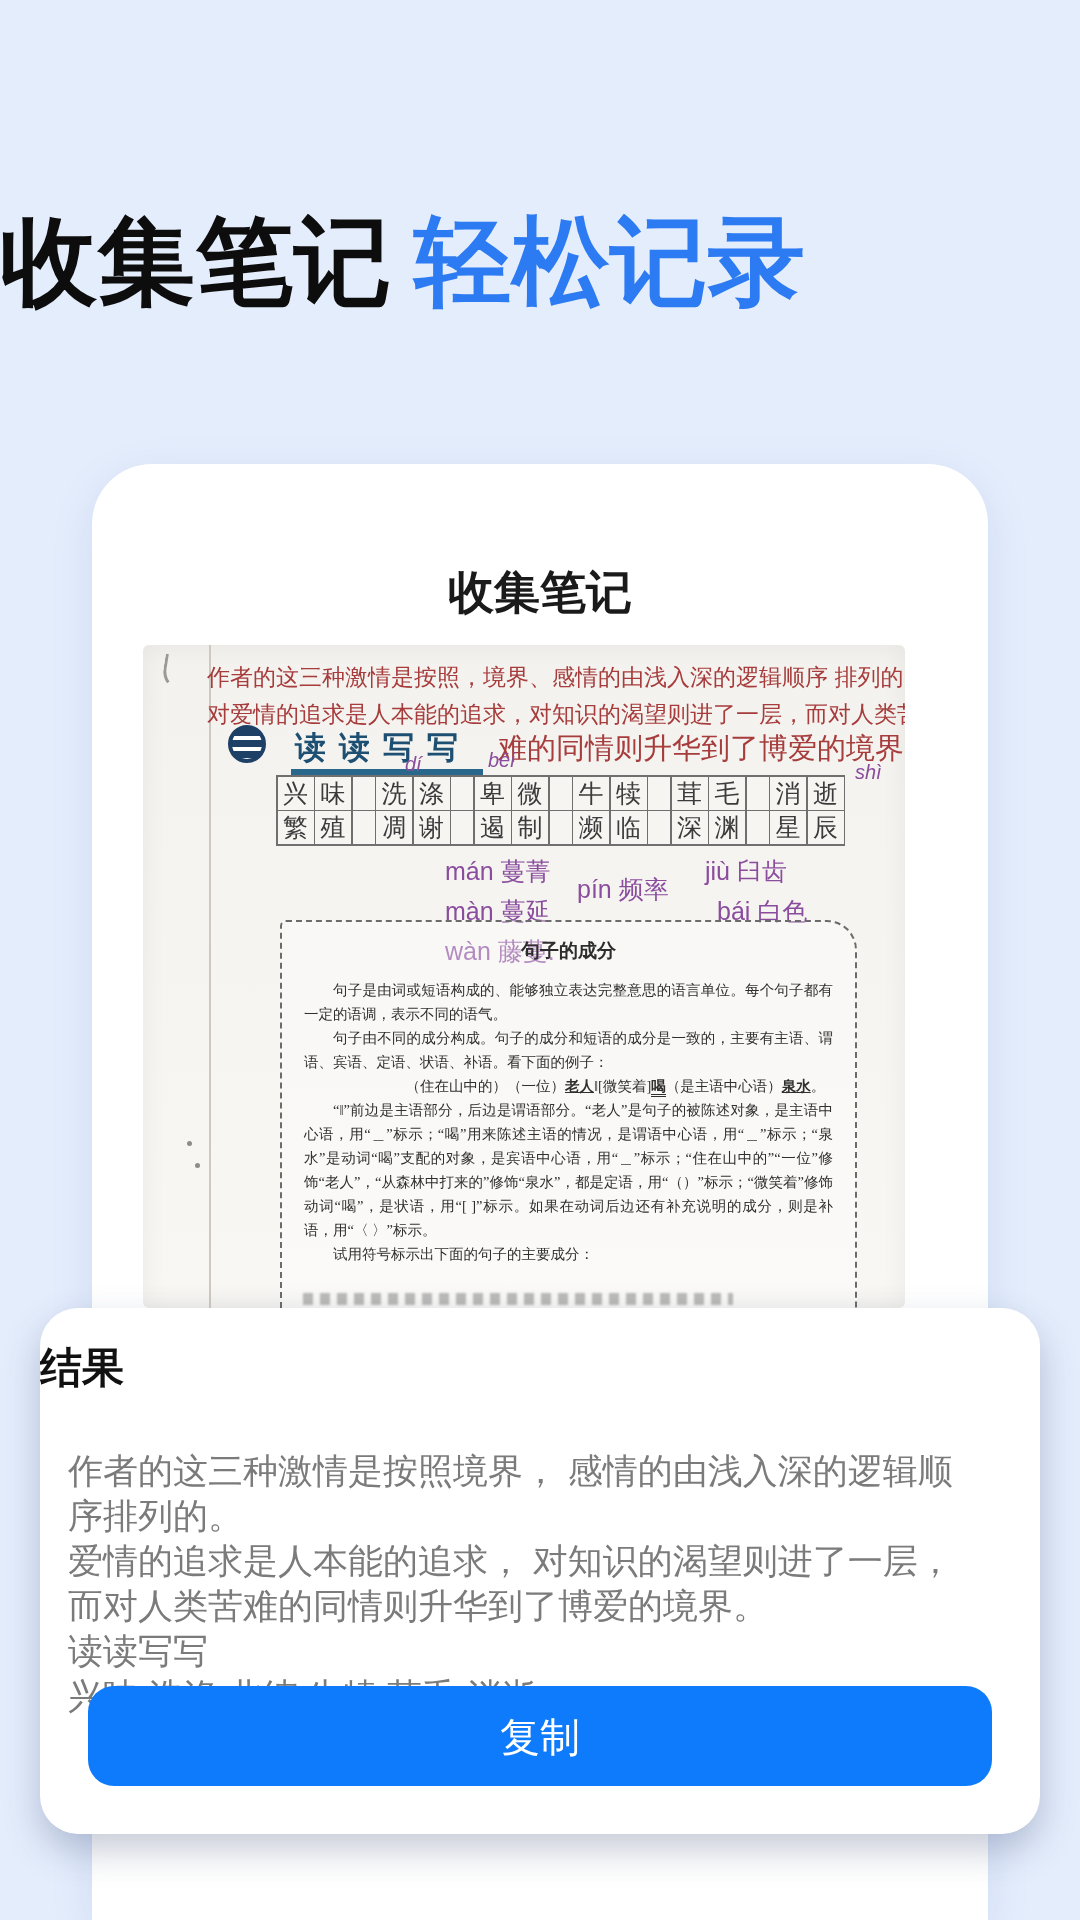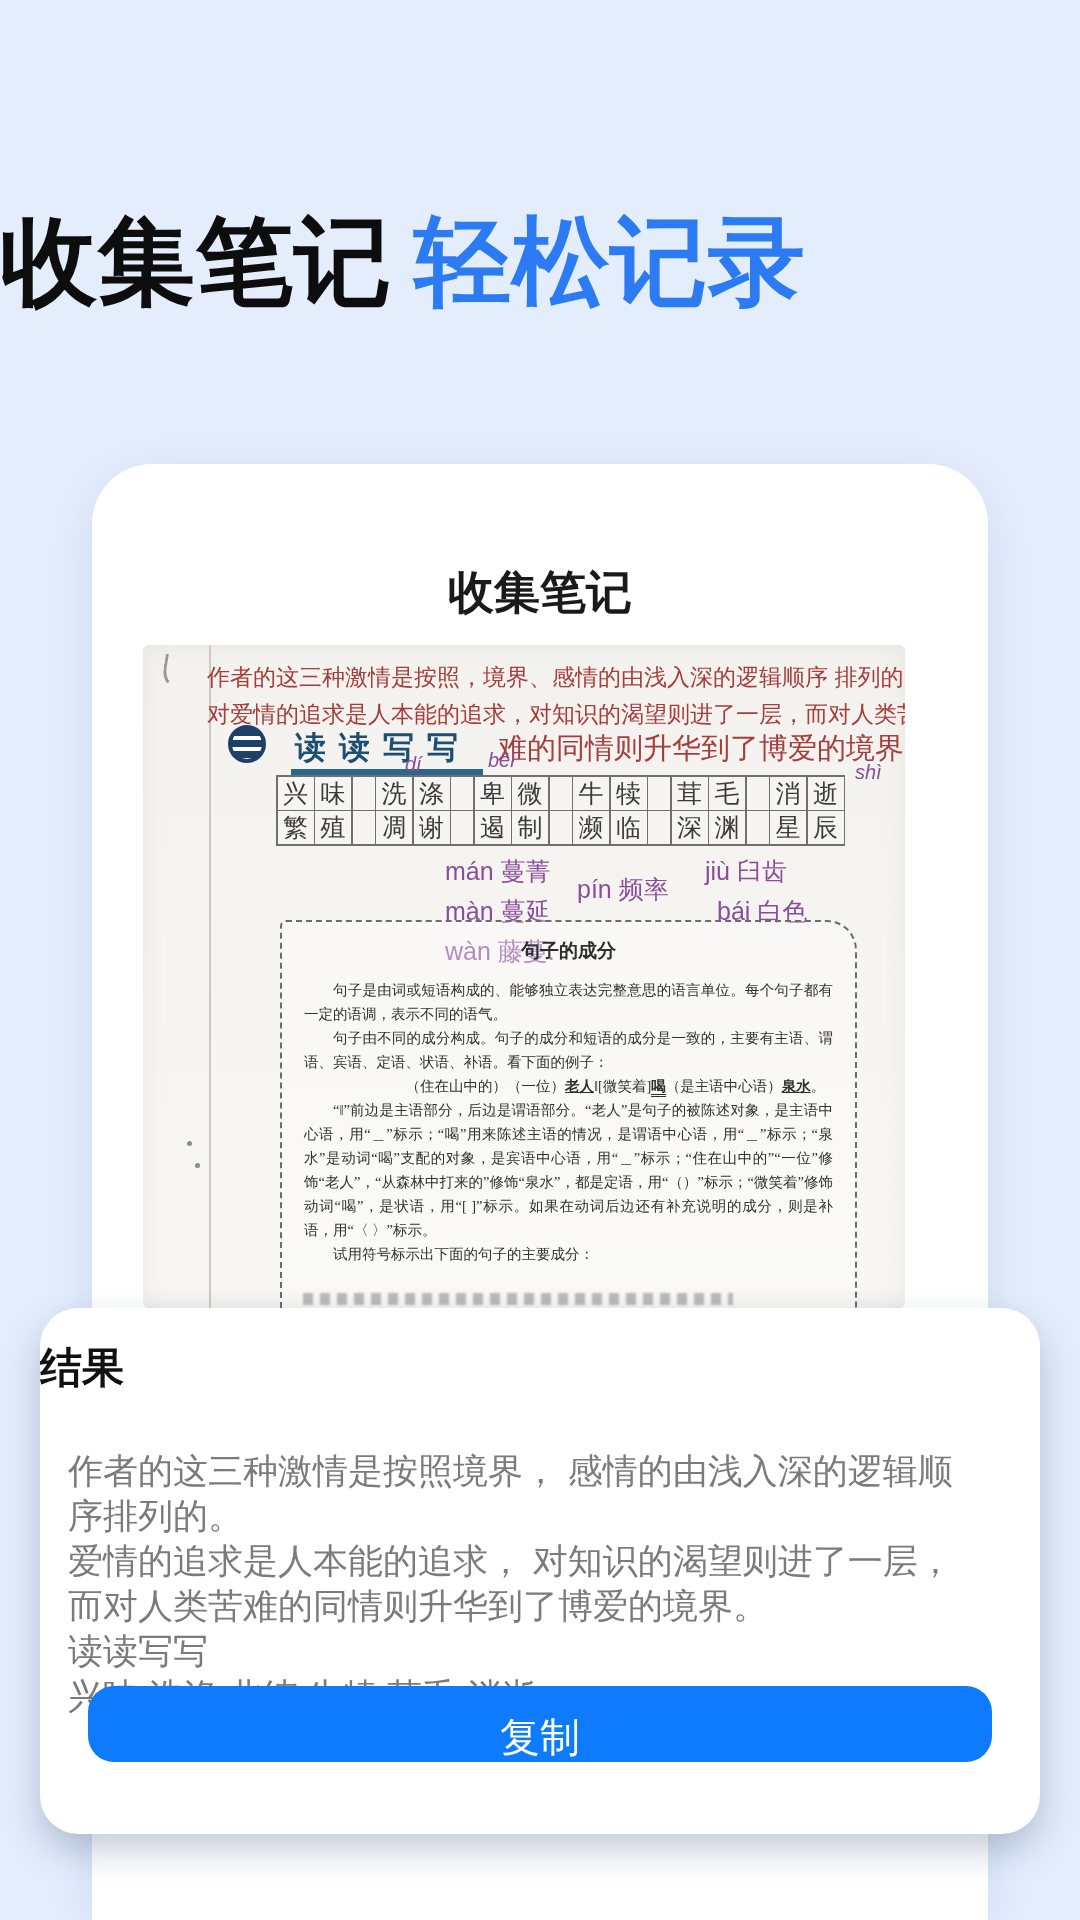--- a/index.html
+++ b/index.html
@@ -80,21 +80,21 @@
         filter:blur(1px);}
 
   
   .sheet{position:absolute;left:40px;top:1308px;width:1000px;height:526px;background:#ffffff;
         border-radius:38px;box-shadow:0 16px 36px rgba(50,70,110,.28);overflow:hidden;}
   .sheet-title{position:absolute;top:32px;left:0;width:100%;text-align:left;
         font-size:42px;font-weight:700;color:#111111;}
   .result-text{position:absolute;left:28px;top:140px;width:944px;color:#7b7b7b;
         font-size:35px;line-height:45px;}
   .result-text div{white-space:nowrap;}
-  .copy-btn{position:absolute;left:48px;top:378px;width:904px;height:76px;background:#0e7bfc;
+  .copy-btn{position:absolute;left:48px;top:378px;width:904px;height:100px;background:#0e7bfc;
         border:none;border-radius:26px;color:#ffffff;font-size:40px;font-weight:500;
         font-family:"Liberation Sans",sans-serif;text-align:center;line-height:100px;cursor:pointer;}
 </style>
 </head>
 <body>
 
 <div class="screen">
 
   <div class="hero">
     <span>收集笔记</span><span class="blue">轻松记录</span>

